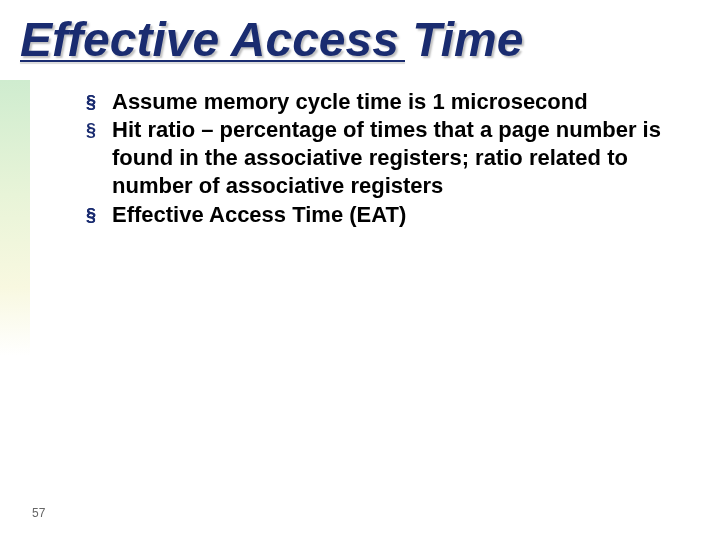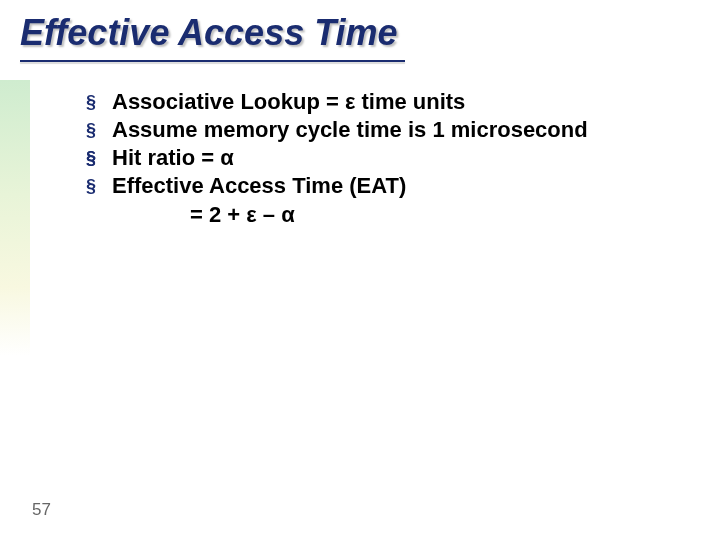--- a/index.html
+++ b/index.html
@@ -22,21 +22,21 @@
       #cfeccf 0%,
       #e8f4d8 25%,
       #f8f8e0 45%,
       #ffffff 60%,
       #ffffff 100%);
   }
   .title {
     position: absolute;
     left: 20px;
     top: 12px;
-    font-size: 36px;
+    font-size: 48px;
     font-weight: bold;
     font-style: italic;
     color: #1a2c70;
     text-shadow: 2px 2px 2px rgba(0,0,0,0.25);
   }
   .underline {
     position: absolute;
     left: 20px;
     top: 60px;
     width: 385px;
@@ -68,48 +68,46 @@
   .subline {
     padding-left: 60px;
   }
   .nonbold {
     font-weight: bold;
   }
   .page-num {
     position: absolute;
     left: 32px;
     bottom: 20px;
-    font-size: 17px;
+    font-size: 12px;
     color: #666;
   }
 </style>
 </head>
 <body>
 
 <div class="gradient-bar"></div>
 
 <div class="title">Effective Access Time</div>
 <div class="underline"></div>
 
 <div class="content">
   <div class="bullet-item">
     <span class="bullet-mark">§</span>
-    <span>Associative Lookup = ε time units</span>
   </div>
   <div class="bullet-item">
     <span class="bullet-mark">§</span>
     <span>Assume memory cycle time is 1 microsecond</span>
   </div>
   <div class="bullet-item">
     <span class="bullet-mark">§</span>
+    <span>Hit ratio – percentage of times that a page number is found in the associative registers; ratio related to number of associative registers</span>
   </div>
   <div class="bullet-item">
     <span class="bullet-mark">§</span>
-    <span>Hit ratio = α</span>
   </div>
   <div class="bullet-item">
     <span class="bullet-mark">§</span>
     <span class="nonbold">Effective Access Time (EAT)</span>
   </div>
-  <div class="subline" style="padding-left:104px;">= 2 + ε – α</div>
 </div>
 
 <div class="page-num">57</div>
 
 </body></html>

